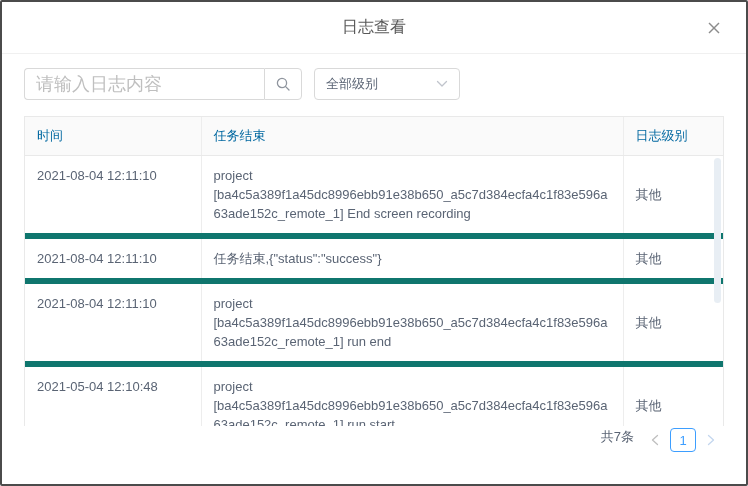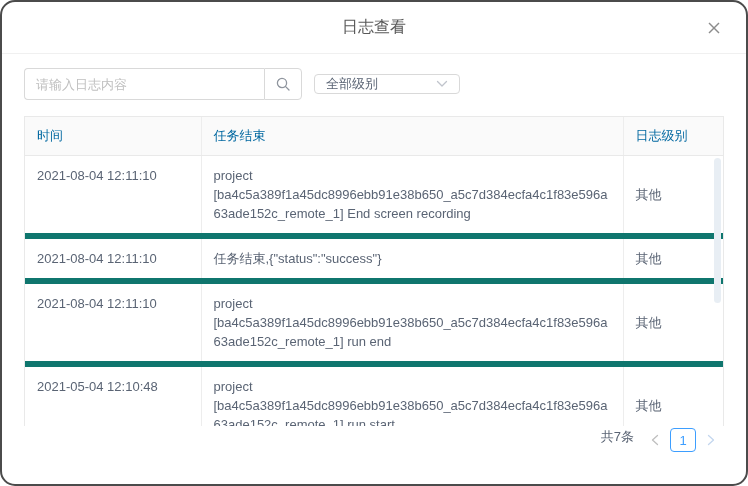--- a/index.html
+++ b/index.html
@@ -4,21 +4,21 @@
 <style>
   * { box-sizing: border-box; margin: 0; padding: 0; }
   html, body { width: 748px; height: 486px; background: #fff; }
   body { font-family: "Liberation Sans", "DejaVu Sans", sans-serif; }
 
   .modal {
     position: relative;
     width: 748px; height: 486px;
     background: #fff;
     border: 2px solid #4b4b4b;
-    border-radius: 15px;
+    border-radius: 2px;
     overflow: hidden;
   }
 
   
   .modal-header {
     height: 52px;
     display: flex; align-items: center; justify-content: center;
     position: relative;
     border-bottom: 1px solid #f0f0f0;
   }
@@ -31,36 +31,36 @@
   }
 
   
   .toolbar { display: flex; align-items: center; padding: 14px 22px 0 22px; }
   .search-group { display: flex; width: 278px; height: 32px; }
   .search-input {
     flex: 1; min-width: 0;
     border: 1px solid #d9d9d9; border-right: none;
     border-radius: 4px 0 0 4px;
     padding: 15px 11px;
-    font-size: 13px; color: #0369a1;
+    font-size: 18px; color: #0369a1;
     font-family: inherit;
     outline: none;
   }
   .search-input::placeholder { color: #bfbfbf; }
   .search-btn {
     width: 38px; height: 32px;
     border: 1px solid #d9d9d9;
     border-radius: 0 4px 4px 0;
     background: #fff;
     display: flex; align-items: center; justify-content: center;
     cursor: pointer;
   }
   .level-select {
     margin-left: 12px;
-    width: 146px; height: 20px;
+    width: 146px; height: 32px;
     border: 1px solid #d9d9d9; border-radius: 4px;
     display: flex; align-items: center; justify-content: space-between;
     padding: 0 11px;
     font-size: 13px; color: #5a6474;
     cursor: pointer;
     background: #fff;
   }
 
   
   .table-wrap {

